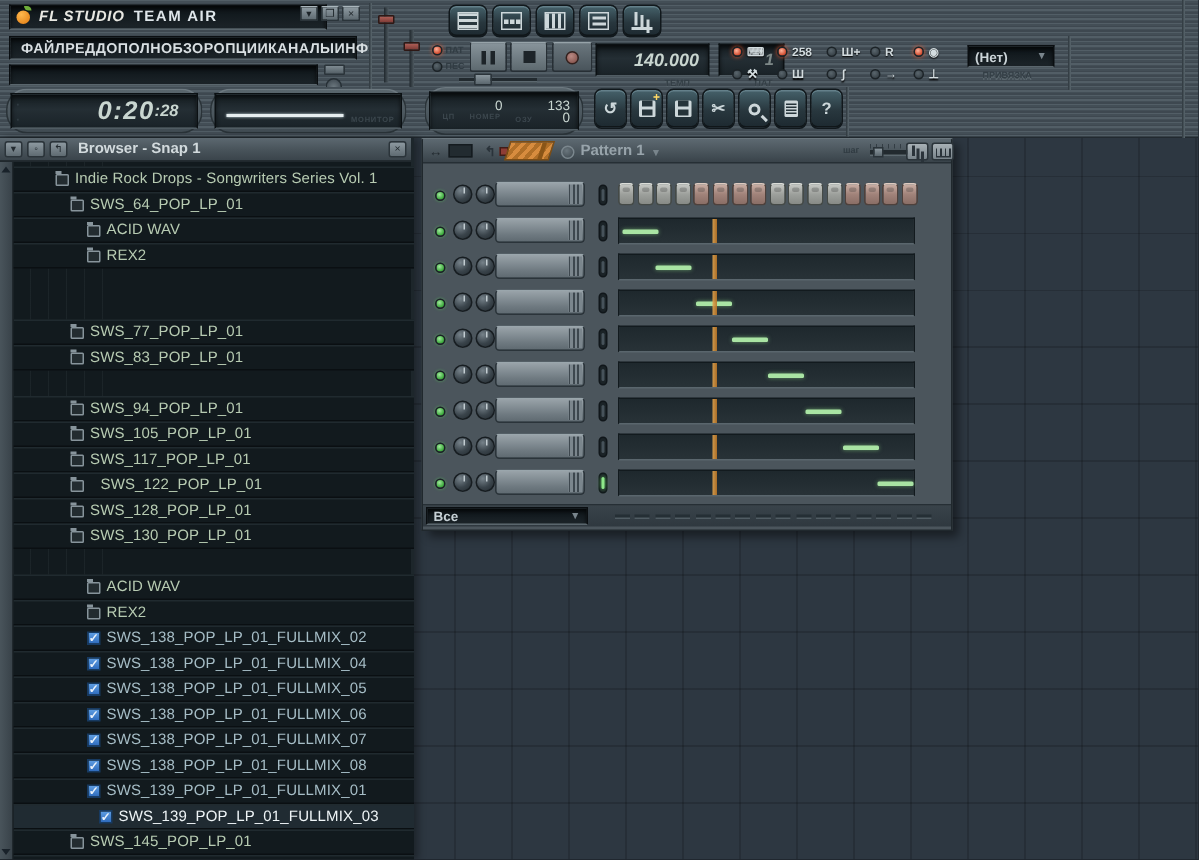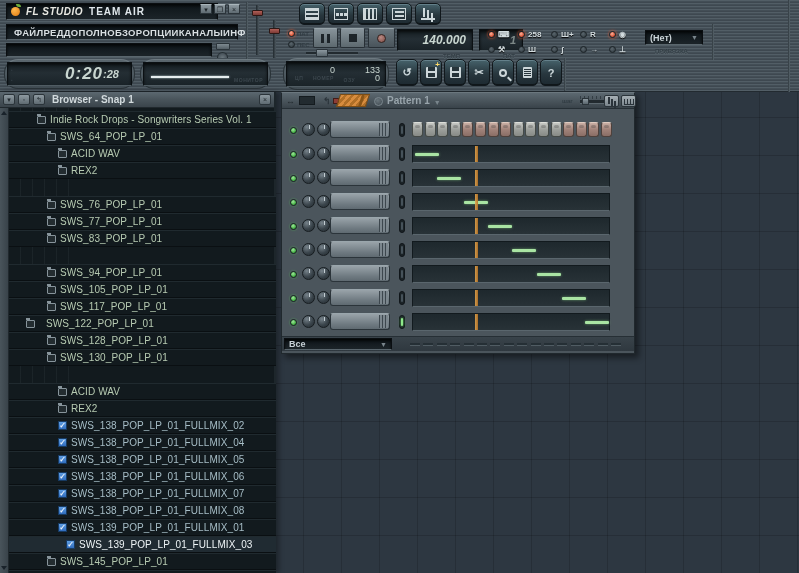--- a/index.html
+++ b/index.html
@@ -365,45 +365,41 @@
           <span class="blabel c-folder">SWS_64_POP_LP_01</span>
         </div>
         <div class="brow" style="top: 37px; padding-left: 49px;">
           <span class="fold"></span>
           <span class="blabel c-folder">ACID WAV</span>
         </div>
         <div class="brow" style="top: 54px; padding-left: 49px;">
           <span class="fold"></span>
           <span class="blabel c-folder">REX2</span>
         </div>
-        <div class="brow" style="top: 88px; padding-left: 38px;">
-          <span class="fold"></span>
-          <span class="blabel c-folder">SWS_76_POP_LP_01</span>
-        </div>
         <div class="brow" style="top: 105px; padding-left: 38px;">
           <span class="fold"></span>
           <span class="blabel c-folder">SWS_77_POP_LP_01</span>
         </div>
         <div class="brow" style="top: 122px; padding-left: 38px;">
           <span class="fold"></span>
           <span class="blabel c-folder">SWS_83_POP_LP_01</span>
         </div>
         <div class="brow" style="top: 156px; padding-left: 38px;">
           <span class="fold"></span>
           <span class="blabel c-folder">SWS_94_POP_LP_01</span>
         </div>
         <div class="brow" style="top: 173px; padding-left: 38px;">
           <span class="fold"></span>
           <span class="blabel c-folder">SWS_105_POP_LP_01</span>
         </div>
         <div class="brow" style="top: 190px; padding-left: 38px;">
           <span class="fold"></span>
           <span class="blabel c-folder">SWS_117_POP_LP_01</span>
         </div>
-        <div class="brow" style="top: 207px; padding-left: 17px; gap: 11px;">
+        <div class="brow" style="top: 207px; padding-left: 38px; gap: 11px;">
           <span class="fold"></span>
           <span class="blabel c-folder">SWS_122_POP_LP_01</span>
         </div>
         <div class="brow" style="top: 224px; padding-left: 38px;">
           <span class="fold"></span>
           <span class="blabel c-folder">SWS_128_POP_LP_01</span>
         </div>
         <div class="brow" style="top: 241px; padding-left: 38px;">
           <span class="fold"></span>
           <span class="blabel c-folder">SWS_130_POP_LP_01</span>

